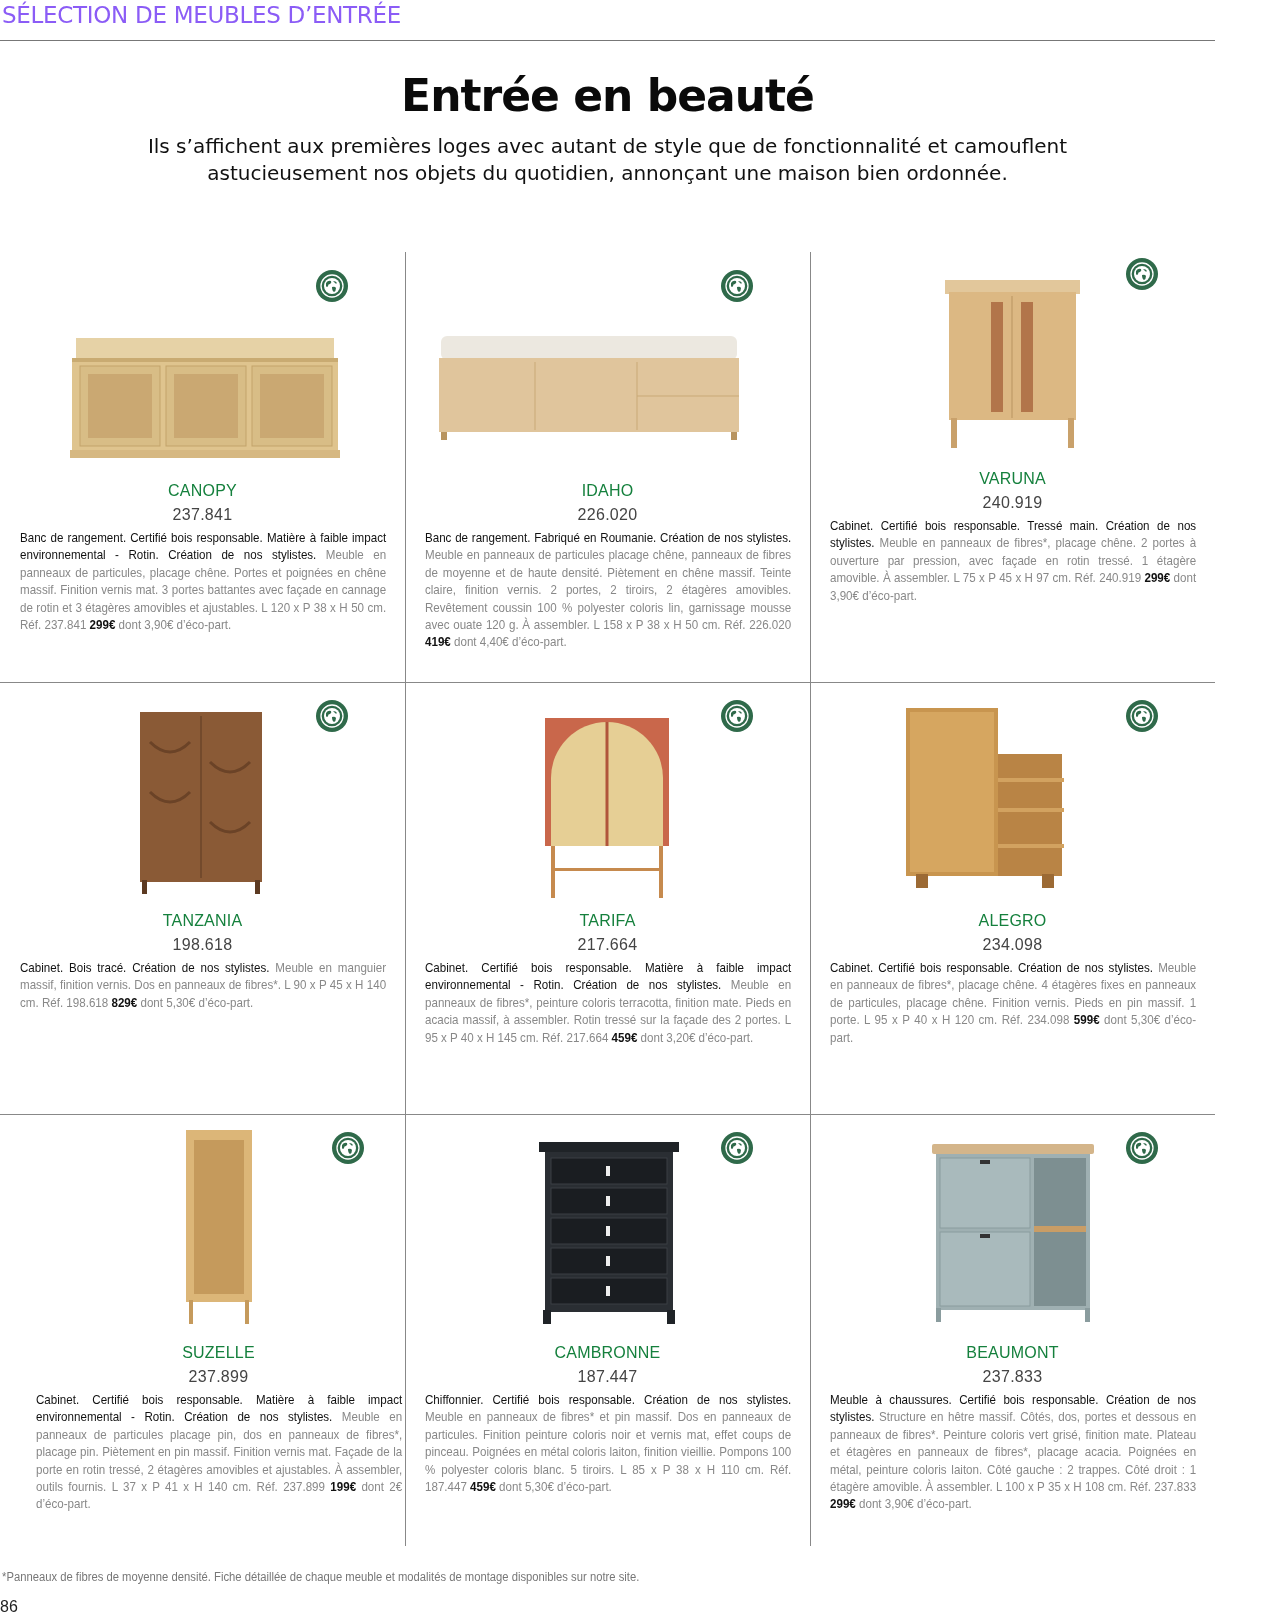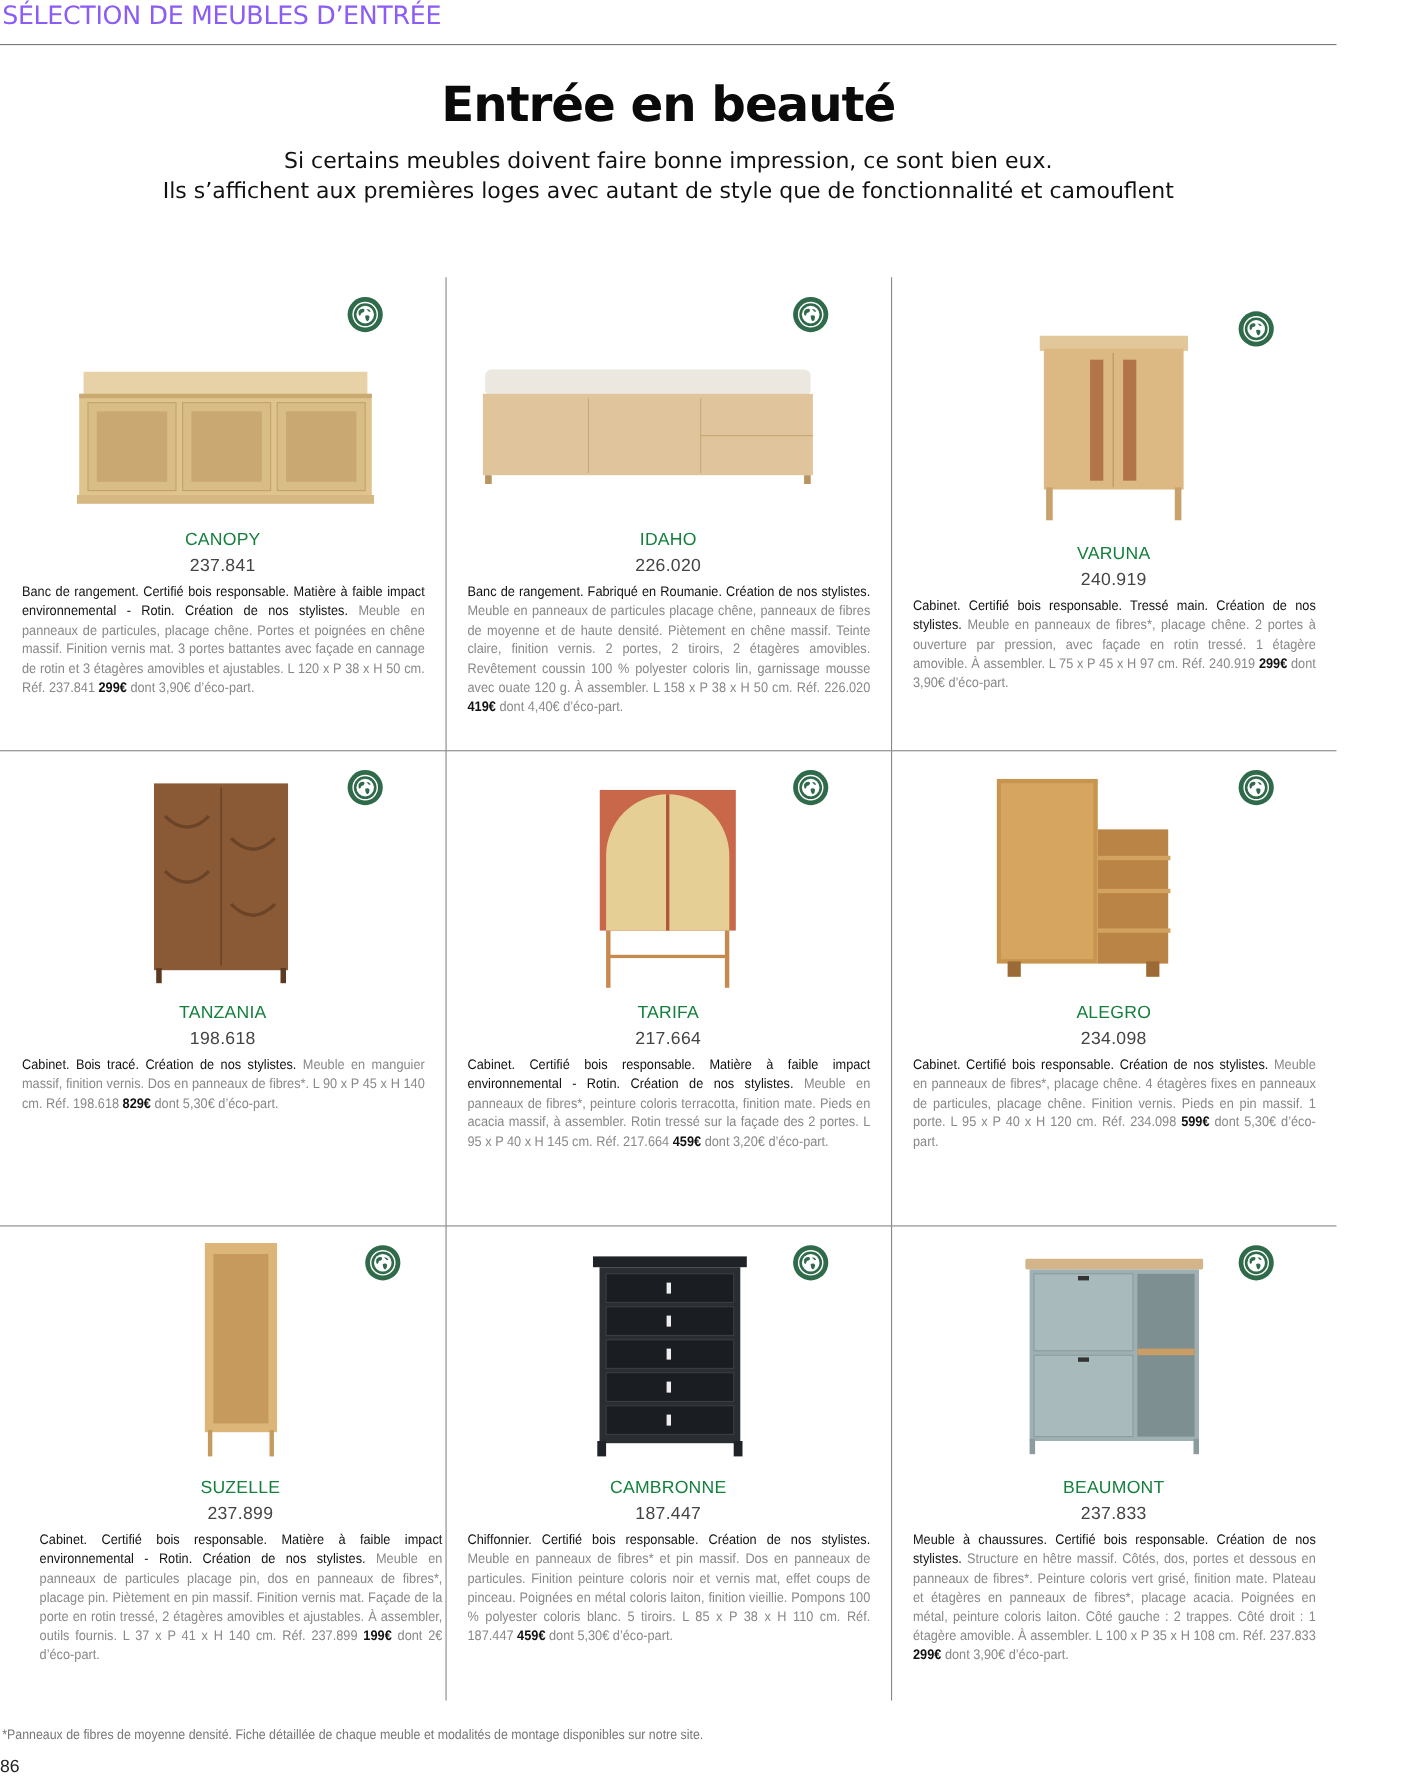--- a/index.html
+++ b/index.html
@@ -23,22 +23,22 @@
   .pagenum{position:absolute;left:0;top:1598px;font-size:16px;color:#222;}
 </style>
 </head>
 <body>
 
 <div class="section-title">SÉLECTION DE MEUBLES D’ENTRÉE</div>
 <div class="top-rule"></div>
 
 <div class="headline">Entrée en beauté</div>
 <div class="intro">
-  <div>Si certains meubles doivent faire bonne impression, ce sont bien eux.</div>
   <div>Ils s’affichent aux premières loges avec autant de style que de fonctionnalité et camouflent</div>
+  <div>astucieusement nos objets du quotidien, annonçant une maison bien ordonnée.</div>
 </div>
 
 <div class="vrule" style="left:405px;top:252px;height:430px"></div>
 <div class="vrule" style="left:810px;top:252px;height:430px"></div>
 <div class="hrule" style="top:682px"></div>
 <div class="vrule" style="left:405px;top:682px;height:432px"></div>
 <div class="vrule" style="left:810px;top:682px;height:432px"></div>
 <div class="hrule" style="top:1114px"></div>
 <div class="vrule" style="left:405px;top:1114px;height:432px"></div>
 <div class="vrule" style="left:810px;top:1114px;height:432px"></div>
@@ -93,21 +93,21 @@
       <line x1="202" y1="64" x2="304" y2="64" stroke="#c9a977"></line>
       <rect x="6" y="100" width="6" height="8" fill="#b8945f"></rect>
       <rect x="296" y="100" width="6" height="8" fill="#b8945f"></rect>
     </svg>
   </div>
   <div class="pname" style="top:230px">IDAHO</div>
   <div class="pref" style="top:254px">226.020</div>
   <div class="desc" style="top:278px"><span class="strong">Banc de rangement. Fabriqué en Roumanie. Création de nos stylistes.</span> <span>Meuble en panneaux de particules placage chêne, panneaux de fibres de moyenne et de haute densité. Piètement en chêne massif. Teinte claire, finition vernis. 2 portes, 2 tiroirs, 2 étagères amovibles. Revêtement coussin 100 % polyester coloris lin, garnissage mousse avec ouate 120 g. À assembler. L 158 x P 38 x H 50 cm. Réf. 226.020</span>  <span class="price">419€</span> <span>dont 4,40€ d’éco-part.</span></div>
 </div>
 
-<div style="position:absolute;left:810px;top:265px;width:405px;height:430px;padding-left:14px;">
+<div style="position:absolute;left:810px;top:240px;width:405px;height:430px;padding-left:14px;">
   <div class="eco" style="left:316px">
       <svg viewBox="0 0 28 28">
         <use href="#globe"></use>
       </svg>
     </div>
   <div class="img" style="left:135px;top:40px;width:135px;height:170px;">
     <svg width="135" height="170" viewBox="0 0 135 170">
       <rect x="0" y="0" width="135" height="14" fill="#e2c79b"></rect>
       <rect x="4" y="12" width="127" height="128" fill="#dcb883"></rect>
       <line x1="67" y1="16" x2="67" y2="138" stroke="#b99460"></line>

